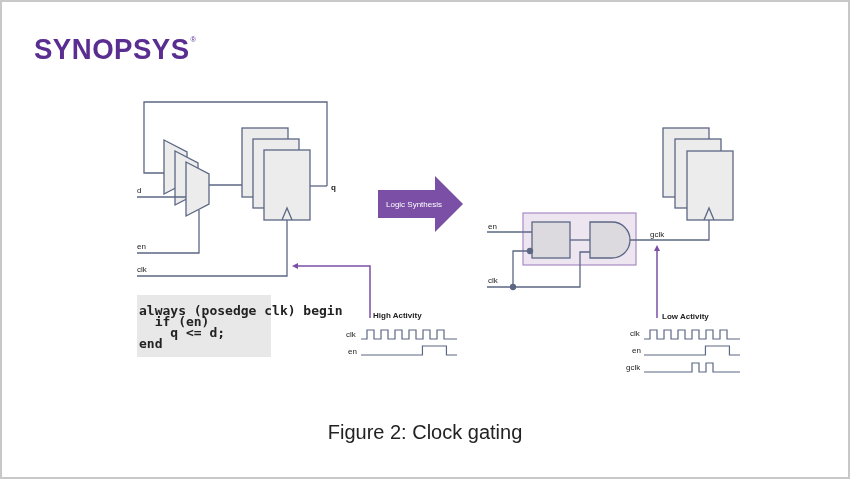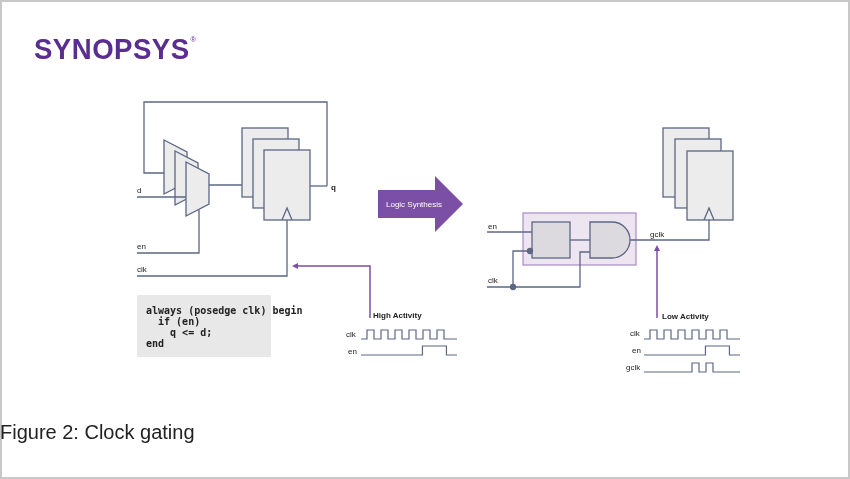--- a/index.html
+++ b/index.html
@@ -1,23 +1,23 @@
 <!DOCTYPE html>
 <html><head>
 <meta charset="utf-8">
 <style>
   html, body { margin: 0; padding: 0; background: #ffffff; }
   body { width: 850px; height: 479px; position: relative; overflow: hidden; font-family: "Liberation Sans", sans-serif; }
   .frame { position: absolute; left: 0; top: 0; width: 846px; height: 475px; border: 2px solid #c8c8c8; border-top-width: 2px; box-sizing: content-box; }
   .logo { position: absolute; left: 34px; top: 34px; font-family: "Liberation Sans", sans-serif; font-weight: bold; font-size: 30px; color: #5a2d91; letter-spacing: 0.5px; transform: scaleX(0.92); transform-origin: left top; line-height: 1; }
   .logo sup { font-size: 8px; font-weight: normal; vertical-align: top; position: relative; top: 2px; margin-left: 1px; }
   svg#diagram { position: absolute; left: 0; top: 0; }
-  .caption { position: absolute; left: 0; width: 850px; top: 421px; text-align: left; font-size: 20px; color: #222222; font-family: "Liberation Sans", sans-serif; }
+  .caption { position: absolute; left: 0; width: 850px; top: 421px; text-align: center; font-size: 20px; color: #222222; font-family: "Liberation Sans", sans-serif; }
   .code { position: absolute; left: 137px; top: 295px; width: 134px; height: 62px; background: #e8e8e8; }
-  .code pre { margin: 0; padding: 10px 0 0 9px; font-family: "DejaVu Sans Mono", monospace; font-weight: bold; font-size: 10px; line-height: 11px; color: #222; }
+  .code pre { margin: 0; padding: 10px 0 0 2px; font-family: "DejaVu Sans Mono", monospace; font-weight: bold; font-size: 13px; line-height: 11px; color: #222; }
   .lbl { font-family: "Liberation Sans", sans-serif; font-size: 8px; fill: #222; }
   .lbl-b { font-family: "Liberation Sans", sans-serif; font-size: 8px; font-weight: bold; fill: #222; }
 </style>
 </head>
 <body>
 
 <div class="frame"></div>
 
 <div class="logo"><span>SYNOPSYS</span><sup>®</sup></div>
 

